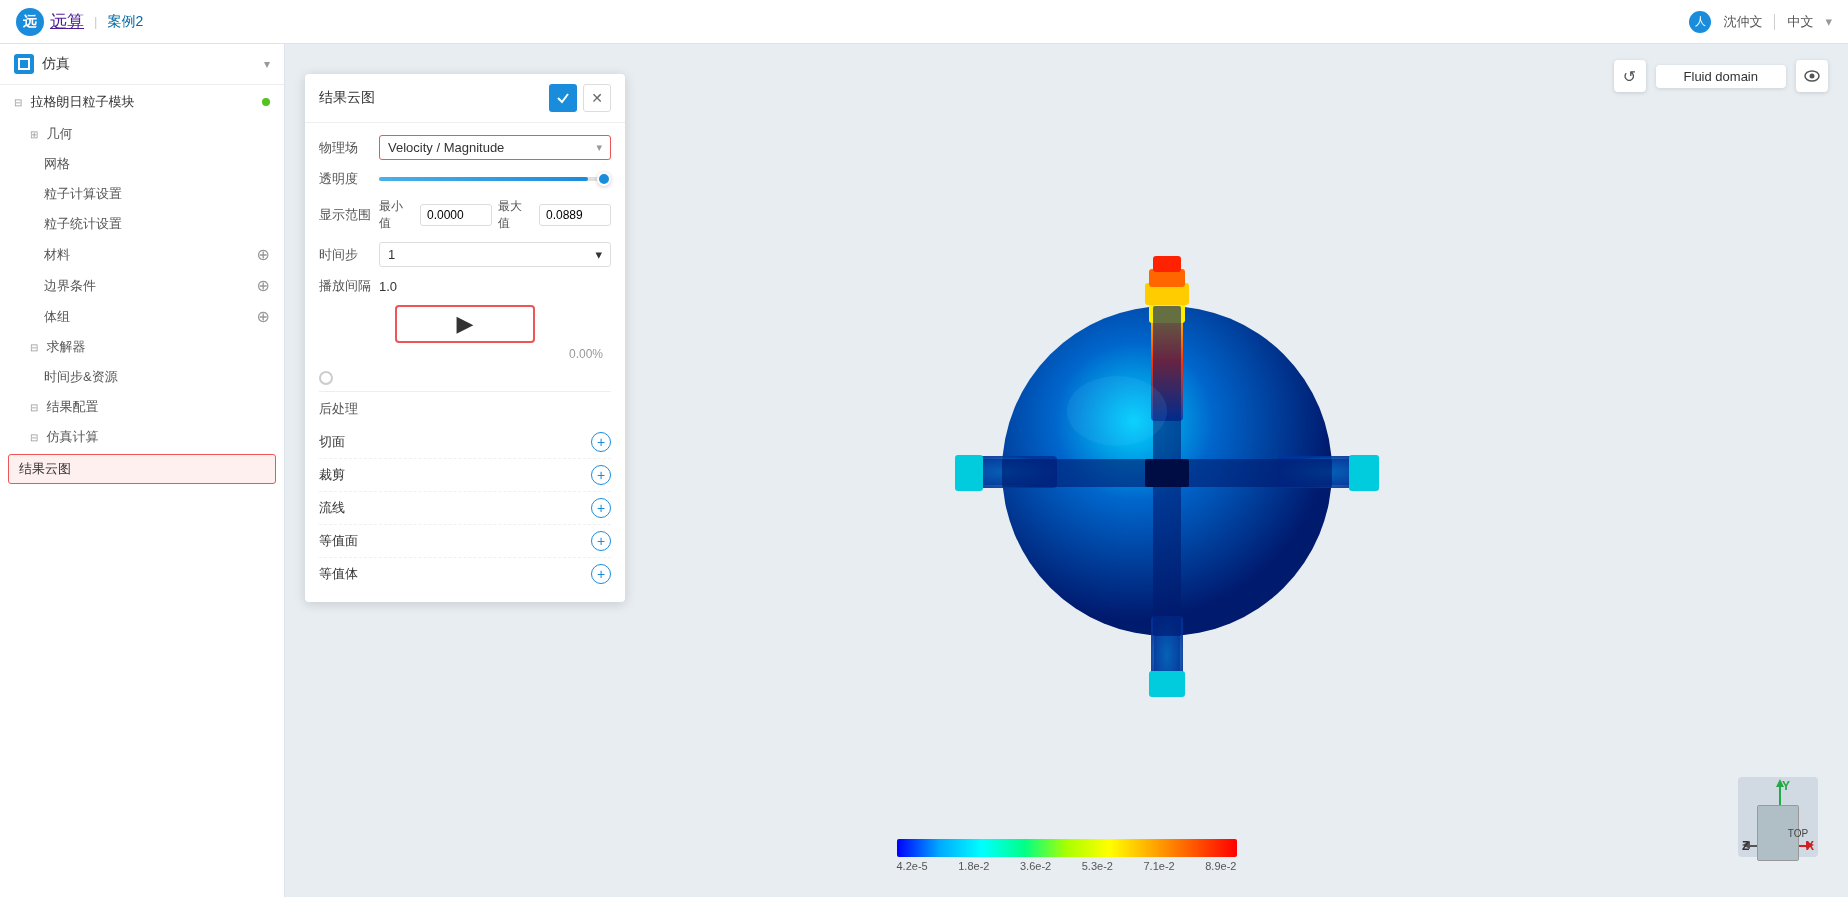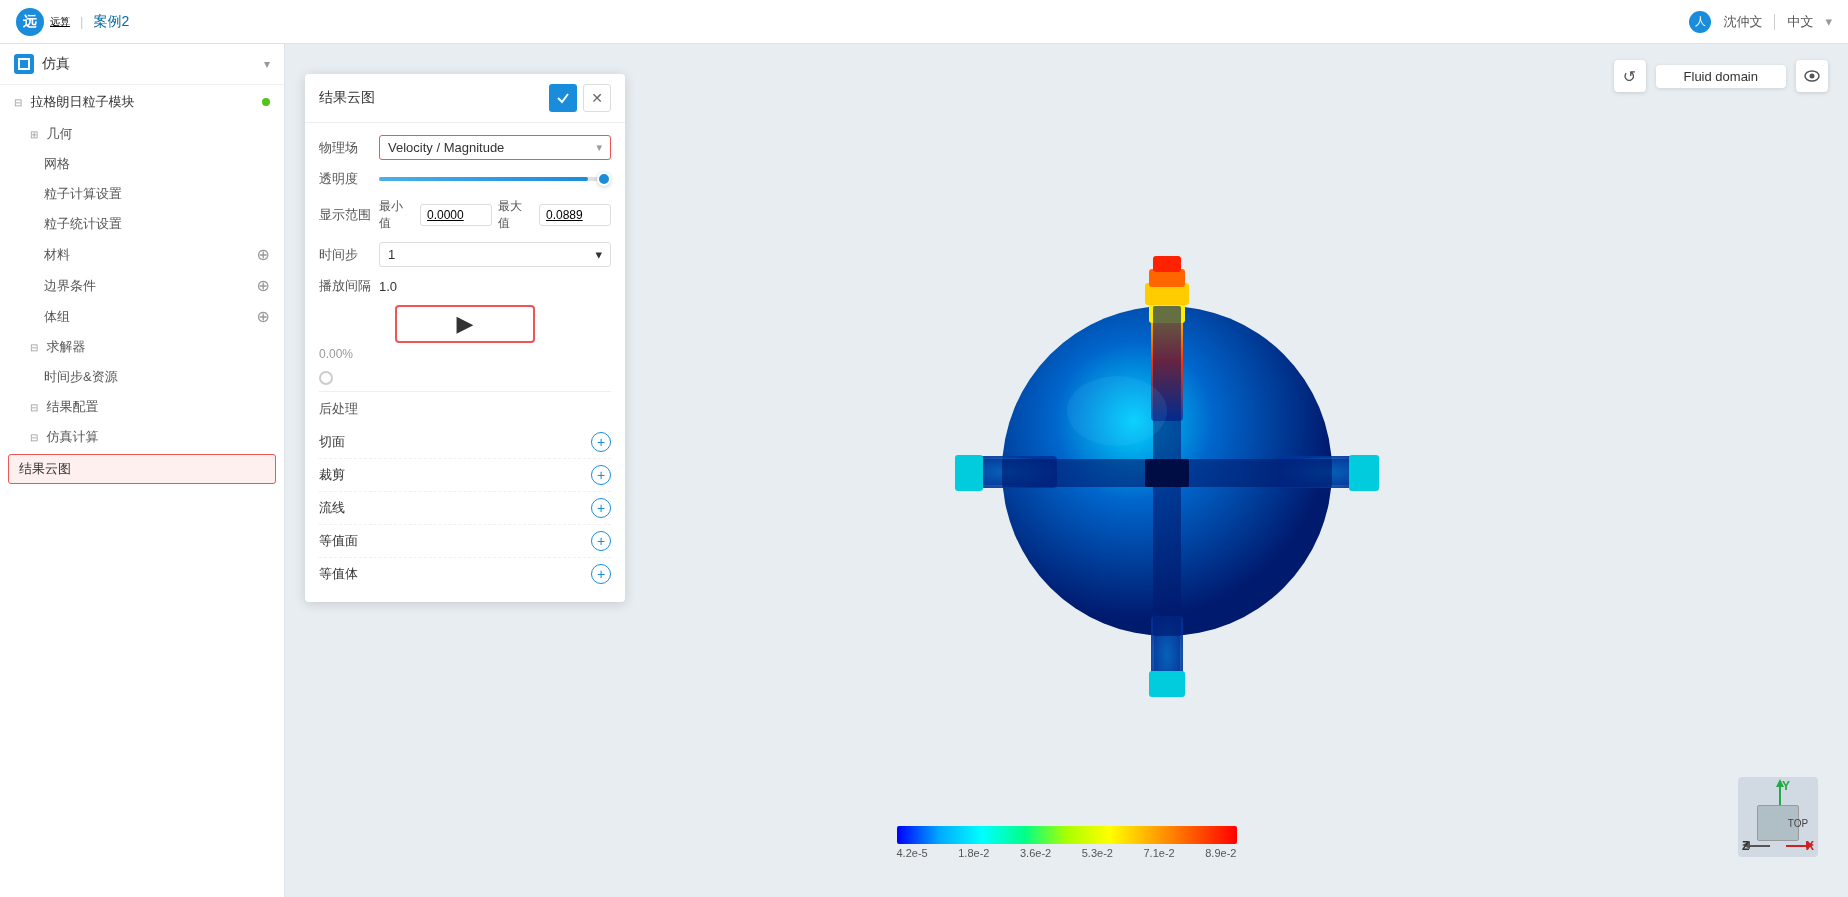--- a/index.html
+++ b/index.html
@@ -53,21 +53,21 @@
 
     
     .slider-wrap { display: flex; align-items: center; gap: 6px; }
     .slider-track { flex: 1; height: 4px; background: #e0e0e0; border-radius: 2px; position: relative; }
     .slider-fill { width: 90%; height: 4px; background: linear-gradient(to right, #4ab0e8, #1a8cdc); border-radius: 2px; }
     .slider-thumb { position: absolute; right: 0; top: -5px; width: 14px; height: 14px; border-radius: 50%; background: #1a8cdc; border: 2px solid #fff; box-shadow: 0 1px 4px rgba(0,0,0,0.2); }
 
     
     .range-row { display: flex; align-items: center; gap: 6px; justify-content: flex-end; }
     .range-label { font-size: 12px; color: #555; }
-    .range-input { width: 72px; border: 1px solid #ddd; border-radius: 3px; padding: 3px 6px; font-size: 12px; text-decoration: underline; }
+    .range-input { width: 72px; border: 1px solid #ddd; border-radius: 3px; padding: 3px 6px; font-size: 12px; }
 
     
     .timstep-select { border: 1px solid #ddd; border-radius: 3px; padding: 4px 8px; font-size: 13px; width: 100%; display: flex; align-items: center; justify-content: space-between; cursor: pointer; }
 
     
     .play-area { display: flex; flex-direction: column; align-items: center; margin: 10px 0; }
     .play-btn { border: 2px solid #e55; border-radius: 4px; width: 140px; height: 38px; display: flex; align-items: center; justify-content: center; cursor: pointer; }
     .play-btn-icon { font-size: 22px; color: #333; }
     .progress-text { font-size: 12px; color: #999; margin-top: 4px; align-self: flex-end; padding-right: 4px; }
 
@@ -82,51 +82,51 @@
     .post-item:last-child { border-bottom: none; }
     .post-item-label { font-size: 13px; color: #333; }
     .post-item-add { width: 20px; height: 20px; border-radius: 50%; border: 1.5px solid #1a8cdc; color: #1a8cdc; display: flex; align-items: center; justify-content: center; font-size: 14px; cursor: pointer; }
 
     
     .topright-tools { position: absolute; top: 16px; right: 20px; display: flex; align-items: center; gap: 10px; z-index: 5; }
     .tool-btn { width: 32px; height: 32px; background: #fff; border-radius: 4px; box-shadow: 0 1px 4px rgba(0,0,0,0.15); display: flex; align-items: center; justify-content: center; cursor: pointer; color: #555; font-size: 16px; }
     .domain-label { background: #fff; border-radius: 4px; padding: 4px 28px; font-size: 13px; color: #333; box-shadow: 0 1px 4px rgba(0,0,0,0.12); cursor: pointer; }
 
     
-    .colorbar-wrap { position: absolute; bottom: 38px; left: 50%; transform: translateX(-50%); text-align: center; z-index: 5; }
+    .colorbar-wrap { position: absolute; bottom: 25px; left: 50%; transform: translateX(-50%); text-align: center; z-index: 5; }
     .colorbar { width: 340px; height: 18px; background: linear-gradient(to right, #0000ff, #00aaff, #00ffff, #00ff88, #aaff00, #ffff00, #ffaa00, #ff5500, #ff0000); border-radius: 2px; }
     .colorbar-labels { display: flex; justify-content: space-between; margin-top: 3px; font-size: 11px; color: #555; width: 340px; }
 
     
     .axis-indicator { position: absolute; bottom: 40px; right: 30px; width: 80px; height: 80px; z-index: 5; }
     .axis-box { width: 80px; height: 80px; background: rgba(200,210,220,0.7); border-radius: 4px; display: flex; align-items: center; justify-content: center; position: relative; }
     .axis-label-y { position: absolute; top: 2px; right: 28px; font-size: 12px; color: #22aa44; font-weight: bold; }
     .axis-label-z { position: absolute; bottom: 4px; left: 4px; font-size: 12px; color: #333; font-weight: bold; }
     .axis-label-x { position: absolute; bottom: 4px; right: 4px; font-size: 12px; color: #cc2222; font-weight: bold; }
-    .axis-cube { width: 40px; height: 36px; background: #b0bec5; border: 1px solid #999; display: flex; align-items: center; justify-content: center; font-size: 10px; color: #444; border-radius: 2px; padding-left: 40px; }
+    .axis-cube { width: 40px; height: 56px; background: #b0bec5; border: 1px solid #999; display: flex; align-items: center; justify-content: center; font-size: 10px; color: #444; border-radius: 2px; padding-left: 40px; }
 
     
     .model-area { position: absolute; top: 60px; left: 340px; right: 140px; bottom: 100px; display: flex; align-items: center; justify-content: center; }
     .model-svg { width: 500px; height: 500px; }
 
     
     .axis-arrow-y { position: absolute; top: 2px; right: 34px; width: 0; height: 0; border-left: 4px solid transparent; border-right: 4px solid transparent; border-bottom: 8px solid #22aa44; }
     .axis-line-y { position: absolute; top: 10px; right: 37px; width: 2px; height: 20px; background: #22aa44; }
     .axis-arrow-x { position: absolute; bottom: 8px; right: 4px; width: 0; height: 0; border-top: 4px solid transparent; border-bottom: 4px solid transparent; border-left: 8px solid #cc2222; }
     .axis-line-x { position: absolute; bottom: 10px; right: 12px; height: 2px; width: 20px; background: #cc2222; }
     .axis-arrow-z { position: absolute; bottom: 8px; left: 4px; width: 0; height: 0; border-top: 4px solid transparent; border-bottom: 4px solid transparent; border-right: 8px solid #555; }
     .axis-line-z { position: absolute; bottom: 10px; left: 12px; height: 2px; width: 20px; background: #555; }
   </style>
 </head>
 <body>
 
 <div class="topbar">
   <div class="topbar-logo">
     <div class="logo-icon">远</div>
-    <span style="font-size:10px;font-weight:500;color:#000000;text-decoration:underline;">远算</span>
+    <span style="font-size:17px;font-weight:500;color:#4c1d95;text-decoration:underline;">远算</span>
     <span style="color:#ccc;margin:0 4px;">|</span>
     <span style="font-size:14px;color:#0369a1;">案例2</span>
   </div>
   <div class="topbar-right">
     <div class="user-icon">人</div>
     <span>沈仲文</span>
     <div class="topbar-divider"></div>
     <span style="cursor:pointer;">中文</span>
     <span style="color:#999;cursor:pointer;">▾</span>
   </div>
@@ -273,21 +273,21 @@
           <span class="panel-label">播放间隔</span>
           <div class="panel-control">
             <span style="font-size:13px;color:#333;">1.0</span>
           </div>
         </div>
 
         <div class="play-area">
           <div class="play-btn">
             <span class="play-btn-icon">▶</span>
           </div>
-          <div style="width:100%;display:flex;padding-right:4px;">
+          <div style="width:100%;display:flex;justify-content:flex-end;padding-right:4px;">
             <span class="progress-text">0.00%</span>
           </div>
         </div>
 
         <div class="radio-row">
           <div class="radio-circle"></div>
         </div>
 
         <div class="post-section">
           <div class="post-section-title">后处理</div>

